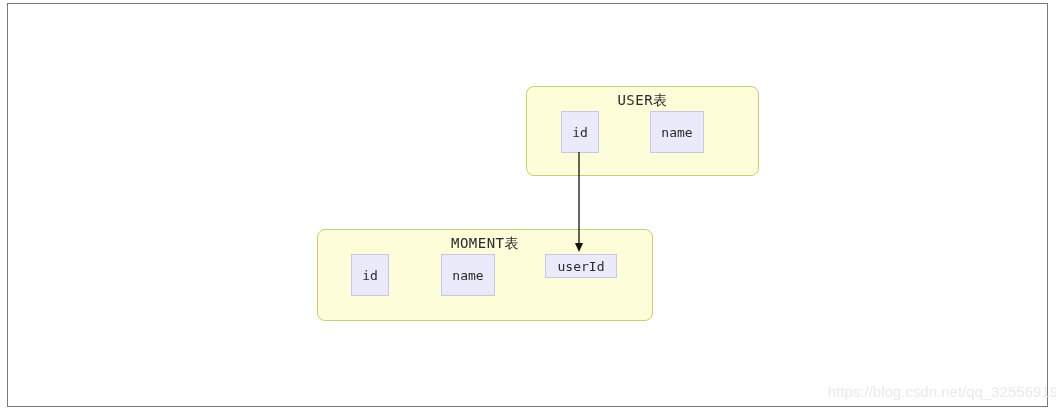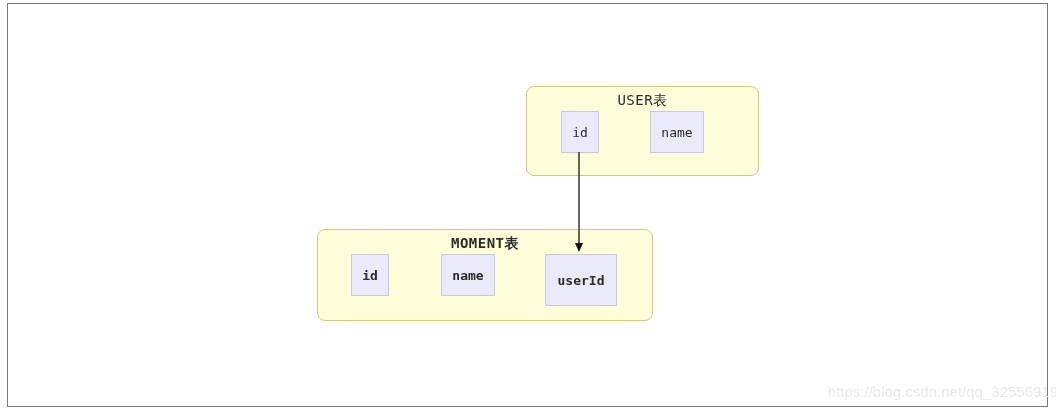--- a/index.html
+++ b/index.html
@@ -48,24 +48,24 @@
     display:flex;
     align-items:center;
     justify-content:center;
     font-size:13px;
     color:var(--text);
   }
   .table-user{left:526px; top:86px; width:233px; height:90px;}
   .table-user .f-id{left:34px; top:24px; width:38px; height:42px;}
   .table-user .f-name{left:123px; top:24px; width:54px; height:42px;}
 
-  .table-moment{left:317px; top:229px; width:336px; height:92px;font-weight:bold;}
+  .table-moment{left:317px; top:229px; width:336px; height:92px;}
   .table-moment .f-id{left:33px; top:24px; width:38px; height:42px;}
   .table-moment .f-name{left:123px; top:24px; width:54px; height:42px;}
-  .table-moment .f-userid{left:227px; top:24px; width:72px; height:52px;}
+  .table-moment .f-userid{left:227px; top:24px; width:72px; height:24px;}
 
   .relation-arrow{
     position:absolute;
     left:571px; top:152px;
     width:16px; height:101px;
   }
   .watermark{
     position:absolute;
     right:-2px; bottom:12px;
     font-family:"Liberation Sans","DejaVu Sans",sans-serif;

